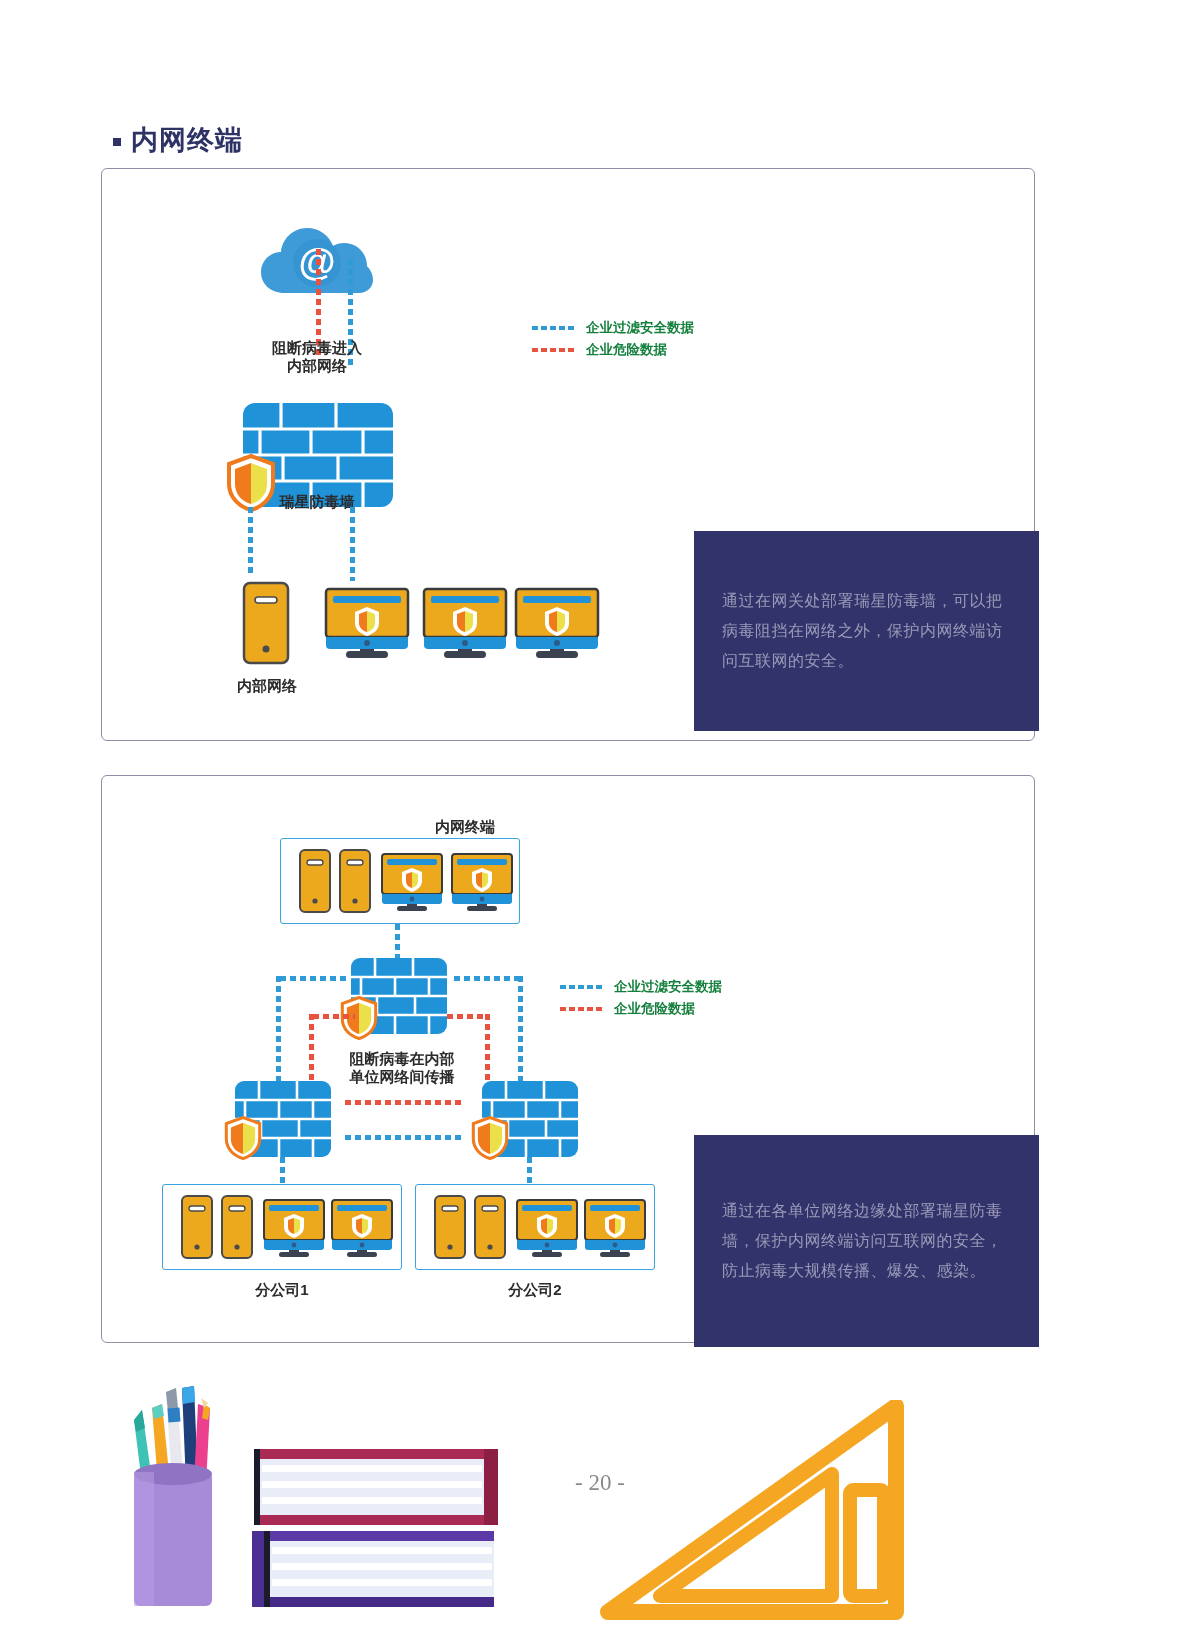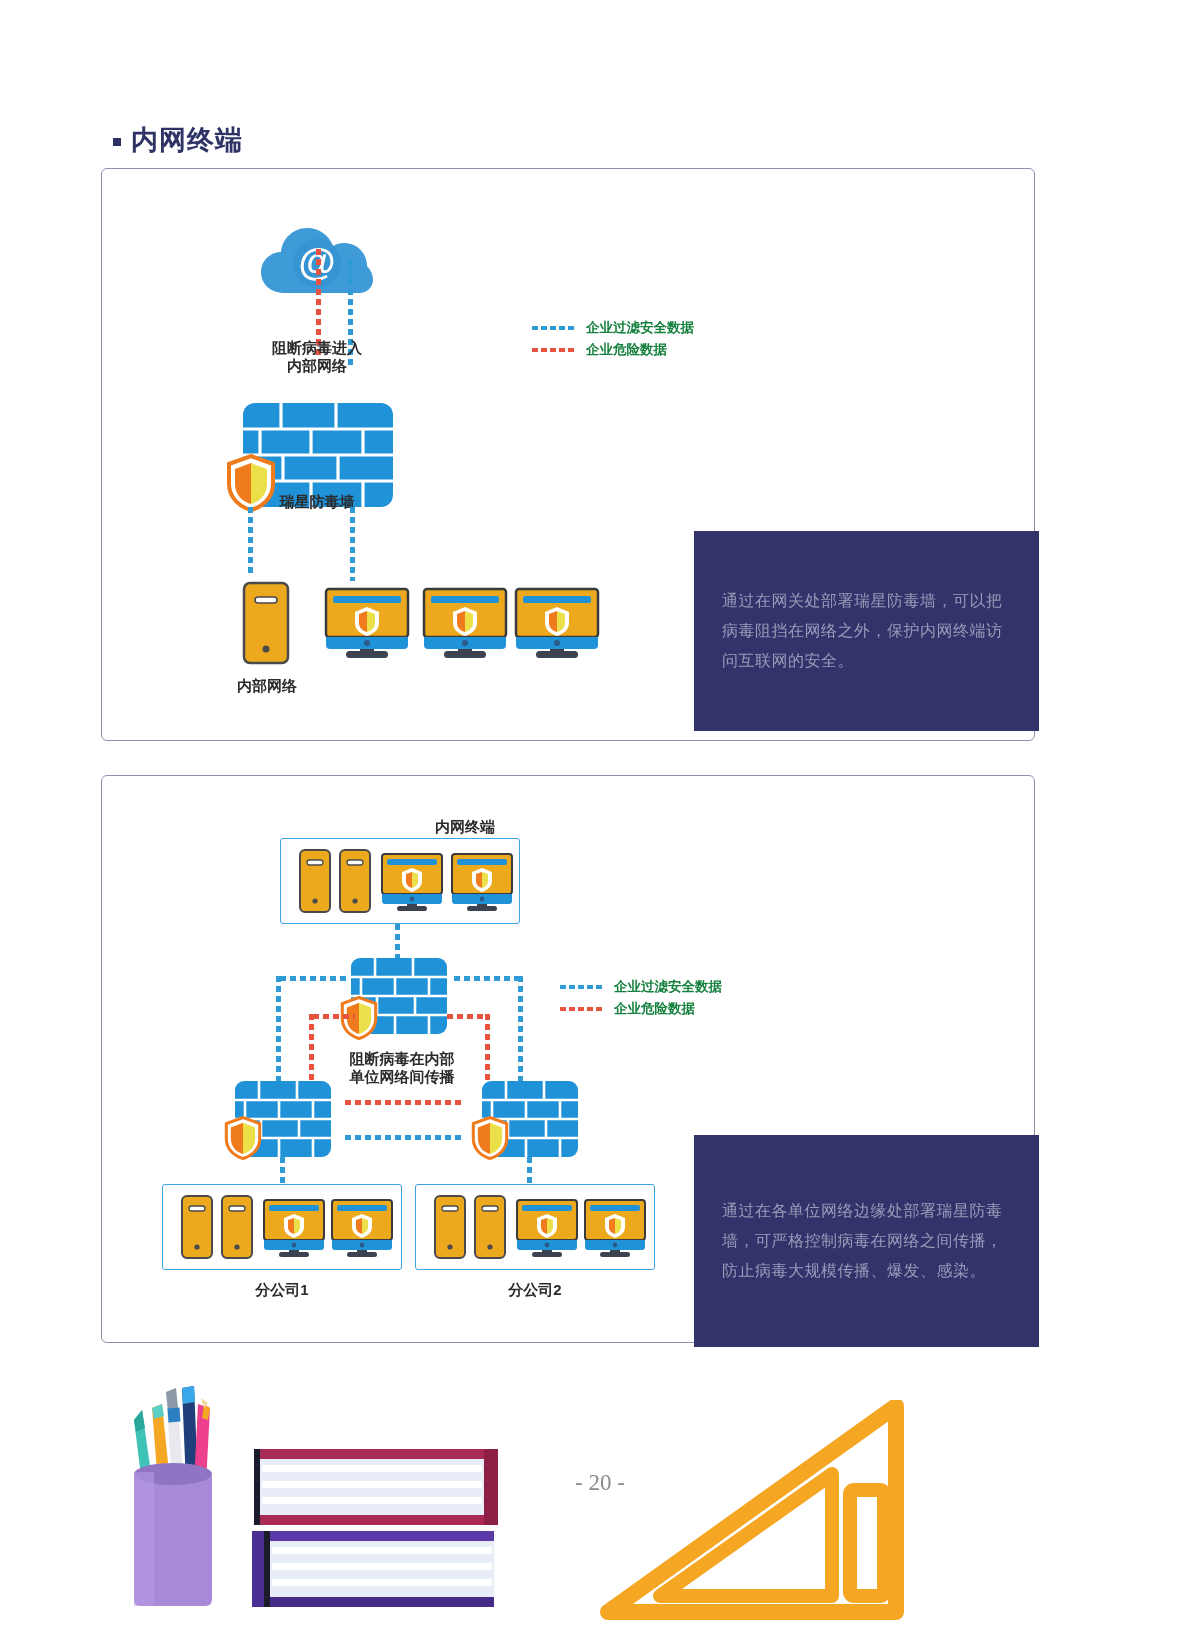--- a/index.html
+++ b/index.html
@@ -455,21 +455,21 @@
       <span class="legend-label">企业过滤安全数据</span>
     </div>
     <div class="legend-row">
       <span class="legend-dash lg-red"></span>
       <span class="legend-label">企业危险数据</span>
     </div>
   </div>
 </div>
 
 <div class="callout" id="callout-2">
-  <span>通过在各单位网络边缘处部署瑞星防毒墙，可严格控制病毒在网络之间传播，防止病毒大规模传播、爆发、感染。</span>
+  <span>通过在各单位网络边缘处部署瑞星防毒墙，保护内网终端访问互联网的安全，防止病毒大规模传播、爆发、感染。</span>
 </div>
 
 <svg class="footer-art" style="left:118px; top:1362px;" width="110" height="248" viewBox="0 0 110 248">
 
   <g>
 
     <path d="M16 58 L24 48 L34 118 L24 122 Z" fill="#3fc2b6"></path>
     <path d="M16 58 L24 48 L27 66 L18 70 Z" fill="#2aa79b"></path>
 
     <path d="M34 46 L44 42 L52 120 L40 122 Z" fill="#f5a623"></path>

